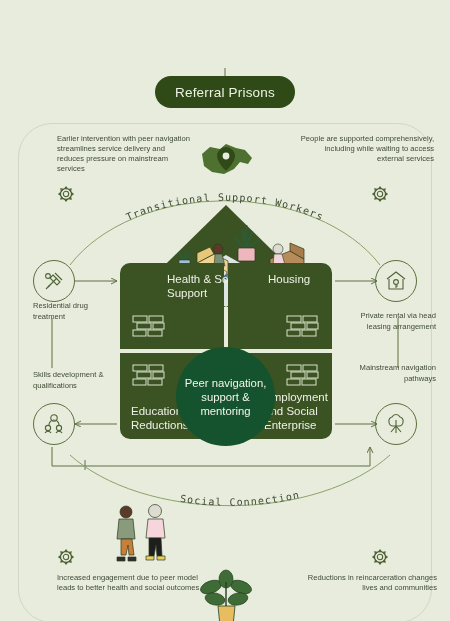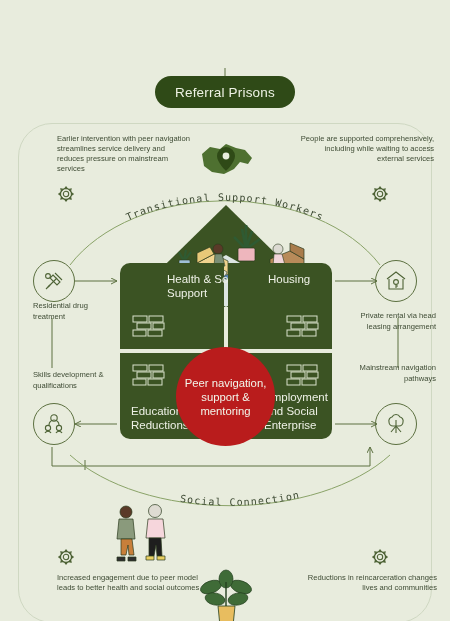--- a/index.html
+++ b/index.html
@@ -59,21 +59,21 @@
   .q-ho .lbl{left:40px;top:9px;width:62px;}
   .q-ed .lbl{left:11px;top:51px;width:88px;}
   .q-em .lbl{left:36px;top:37px;width:66px;}
 
   .brick{position:absolute;width:34px;height:22px;}
   .brick svg{display:block;}
 
   
   .centre{
     left:176px;top:307px;width:99px;height:99px;border-radius:50%;
-    background:#b91c1c;display:flex;align-items:center;justify-content:center;
+    background:#14532d;display:flex;align-items:center;justify-content:center;
   }
   .centre span{
     color:#f2f5ea;font-size:11.3px;line-height:14px;text-align:center;
     display:block;width:90px;
   }
 
   
   .sidelbl{font-size:7.6px;line-height:11px;color:#3d4a33;position:absolute;}
   .sidelbl.l{left:33px;text-align:left;width:86px;}
   .sidelbl.r{left:348px;text-align:right;width:88px;}

